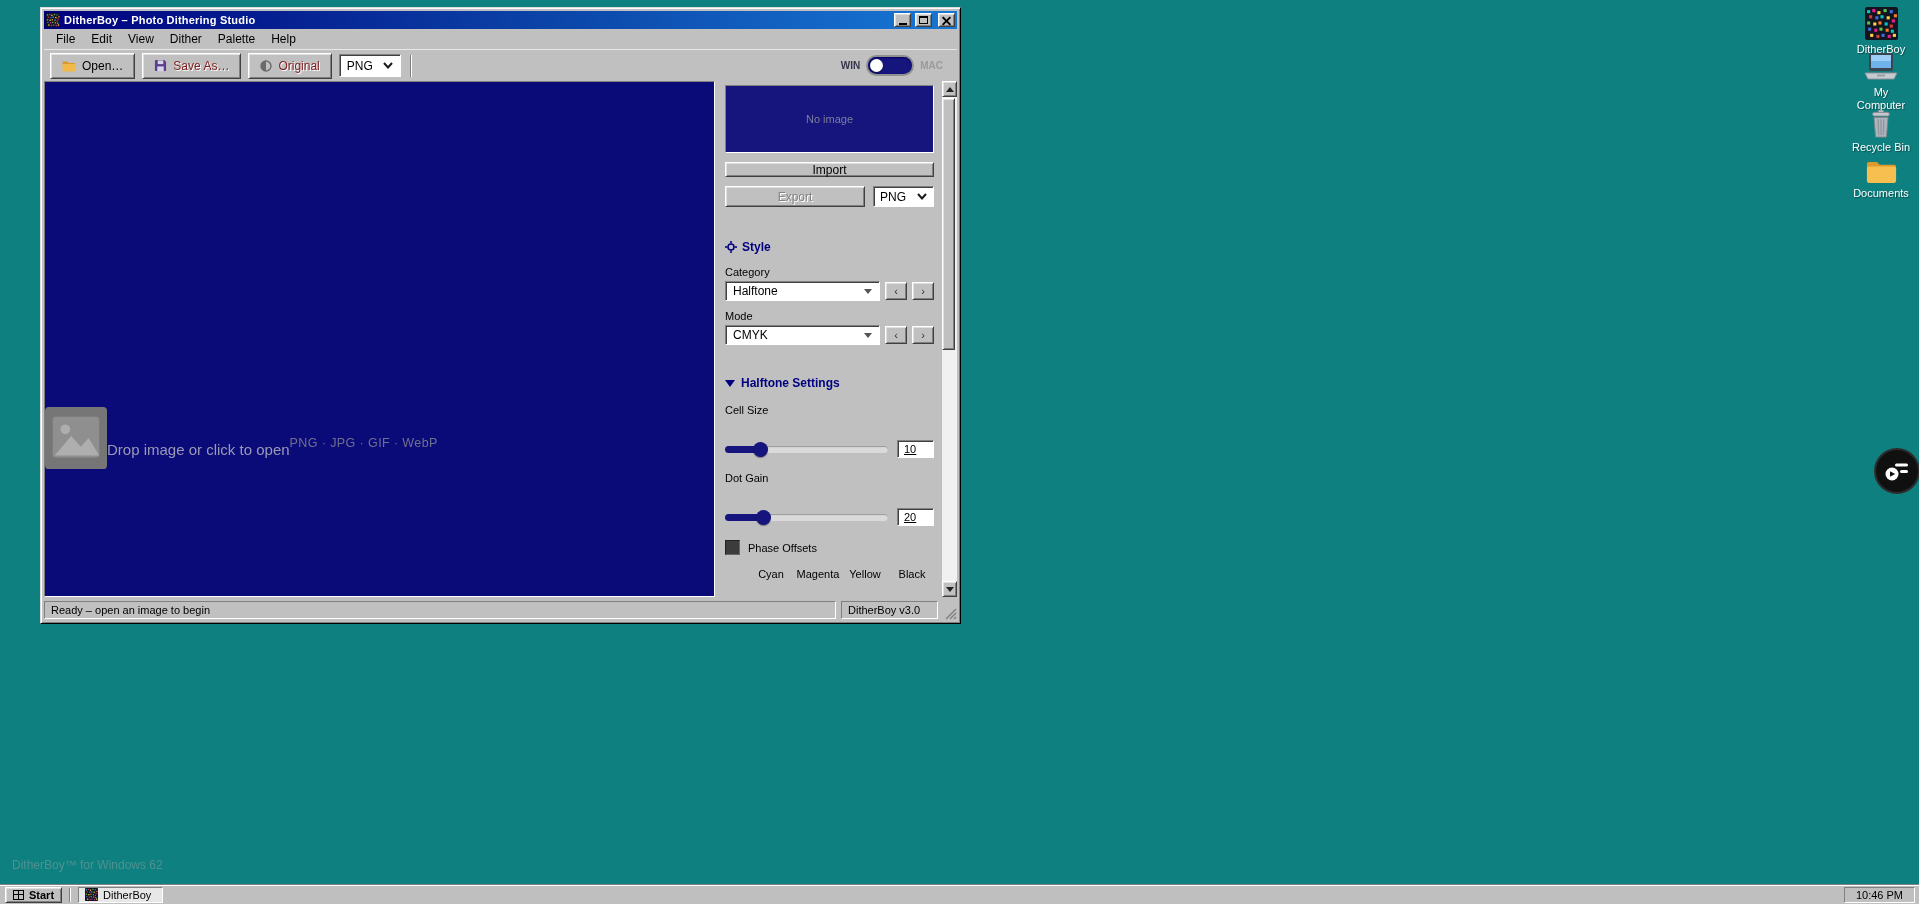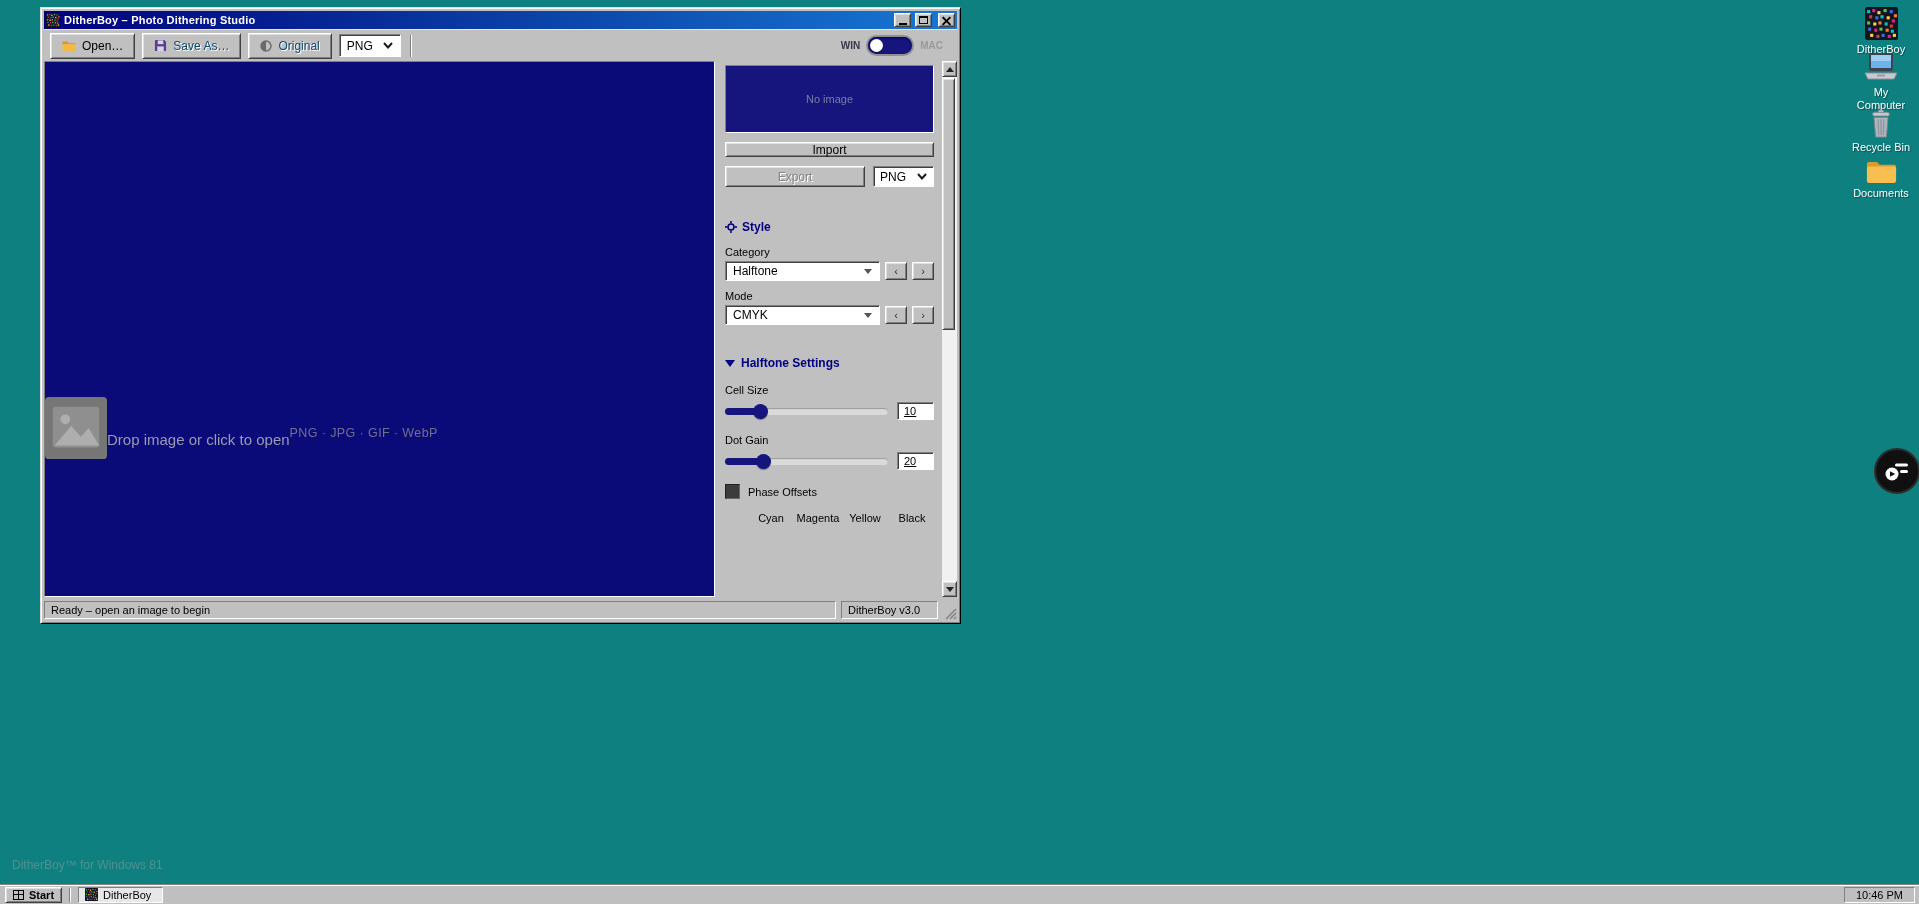--- a/index.html
+++ b/index.html
@@ -26,21 +26,21 @@
   .g-max { width:9px; height:8px; border:1px solid #000; border-top-width:2px; }
   .g-close { position:relative; width:9px; height:9px; }
   .g-close::before,.g-close::after { content:""; position:absolute; left:-1px; top:4px; width:11px; height:2px; background:#000; }
   .g-close::before { transform:rotate(45deg); } .g-close::after { transform:rotate(-45deg); }
 
   .menubar { height:20px; flex:0 0 20px; display:flex; align-items:center; padding-left:4px; font-size:12px; color:#000; }
   .menu-item { padding:2px 8px; cursor:pointer; }
 
   .toolbar { height:32px; flex:0 0 32px; display:flex; align-items:center; gap:7px; padding:0 6px; border-top:1px solid #e8e8e8; }
   .tool-btn { height:24px; padding:12px 11px; display:inline-flex; align-items:center; gap:6px; font-size:12px; color:#000; cursor:pointer; }
-  .tool-btn.disabled { color:#0c4a6e; text-shadow:1px 1px 0 #fff; }
+  .tool-btn.disabled { color:#7f1d1d; text-shadow:1px 1px 0 #fff; }
   .select { background:#fff; border:1px solid; border-color:#808080 #fff #fff #808080; box-shadow:inset 1px 1px 0 #404040;
             height:23px; padding:0 7px; display:inline-flex; align-items:center; gap:8px; font-size:12px; color:#000; cursor:pointer; }
   .chev { width:10px; height:7px; }
   .tool-sep { width:2px; height:22px; border-left:1px solid #808080; border-right:1px solid #fff; margin-left:2px; }
   .toolbar-right { margin-left:auto; display:flex; align-items:center; gap:8px; padding-right:8px; }
   .toggle-label { font-size:10px; font-weight:bold; }
   .toggle-label.on { color:#35354a; } .toggle-label.off { color:#9a9a9a; }
   .toggle { width:44px; height:17px; border-radius:9px; background:#15157d; position:relative;
             box-shadow:0 0 0 2px #909090, inset 0 1px 2px #000060; cursor:pointer; }
   .toggle-knob { position:absolute; left:2px; top:2px; width:13px; height:13px; border-radius:50%; background:#fff; box-shadow:0 1px 1px rgba(0,0,0,.5); }
@@ -65,21 +65,21 @@
   .panel-label { margin-top:12px; font-size:11px; color:#000; }
   .select-row { margin-top:3px; display:flex; align-items:center; gap:5px; }
   .select.wide { flex:1; height:20px; justify-content:space-between; }
   .sel-caret { width:0; height:0; border-left:4px solid transparent; border-right:4px solid transparent; border-top:5px solid #555; }
   .mini-btn { width:22px; height:18px; flex:0 0 22px; display:grid; place-items:center; font-size:11px; color:#333; cursor:pointer; }
 
   .settings-header { margin-top:31px; display:flex; align-items:center; gap:6px; font-size:12px; font-weight:bold; color:#000080; }
   .tri-down { width:0; height:0; border-left:5px solid transparent; border-right:5px solid transparent; border-top:7px solid #000080; }
 
   .slider-group .panel-label { margin-top:14px; }
-  .slider-row { margin-top:6px; display:flex; align-items:center; justify-content:space-between;text-decoration:underline; }
+  .slider-row { margin-top:24px; display:flex; align-items:center; justify-content:space-between;text-decoration:underline; }
   .slider { position:relative; width:163px; height:15px; cursor:pointer; }
   .slider-track { position:absolute; left:0; right:0; top:4px; height:7px; border-radius:4px; background:#dadada; box-shadow:inset 0 1px 1px #9a9a9a; }
   .slider-fill { position:absolute; left:0; top:4px; height:7px; border-radius:4px; background:#15157d; }
   .slider-thumb { position:absolute; top:0; width:15px; height:15px; margin-left:-8px; border-radius:50%; background:#15157d; box-shadow:0 1px 1px rgba(0,0,0,.4); }
   .value-box { width:37px; height:18px; background:#fff; border:1px solid; border-color:#808080 #fff #fff #808080;
                box-shadow:inset 1px 1px 0 #404040; font-size:11px; font-family:"Liberation Sans",sans-serif; padding-left:6px; }
 
   .phase-row { margin-top:14px; display:flex; align-items:center; gap:8px; }
   .checkbox { width:15px; height:15px; background:#3c3c3c; border:1px solid; border-color:#222 #666 #666 #222; cursor:pointer; }
 
@@ -231,20 +231,28 @@
           <span class="g-min"></span>
         </span>
       <span class="tb-btn raised">
           <span class="g-max"></span>
         </span>
       <span class="tb-btn raised close-gap">
           <span class="g-close"></span>
         </span>
     </div>
 
+    <div class="menubar">
+      <span class="menu-item">File</span>
+      <span class="menu-item">Edit</span>
+      <span class="menu-item">View</span>
+      <span class="menu-item">Dither</span>
+      <span class="menu-item">Palette</span>
+      <span class="menu-item">Help</span>
+    </div>
 
     <div class="toolbar">
       <span class="tool-btn raised">
         <svg width="14" height="12">
             <use href="#ico-folder-sm"></use>
           </svg>
         <span>Open…</span>
       </span>
       <span class="tool-btn raised disabled">
         <svg width="13" height="13">
@@ -437,21 +445,21 @@
       </svg>
     <span class="lbl">Documents</span>
   </div>
 
   <div class="float-btn">
     <svg width="26" height="22">
         <use href="#ico-medialist"></use>
       </svg>
   </div>
 
-  <div class="watermark">DitherBoy™ for Windows 81</div>
+  <div class="watermark">DitherBoy™ for Windows 62</div>
 
   <div class="taskbar">
     <span class="start-btn raised">
       <span class="start-glyph"></span>
       <span>Start</span>
     </span>
     <span class="task-sep"></span>
     <span class="task-btn">
       <svg width="13" height="13">
           <use href="#ico-ditherboy"></use>

